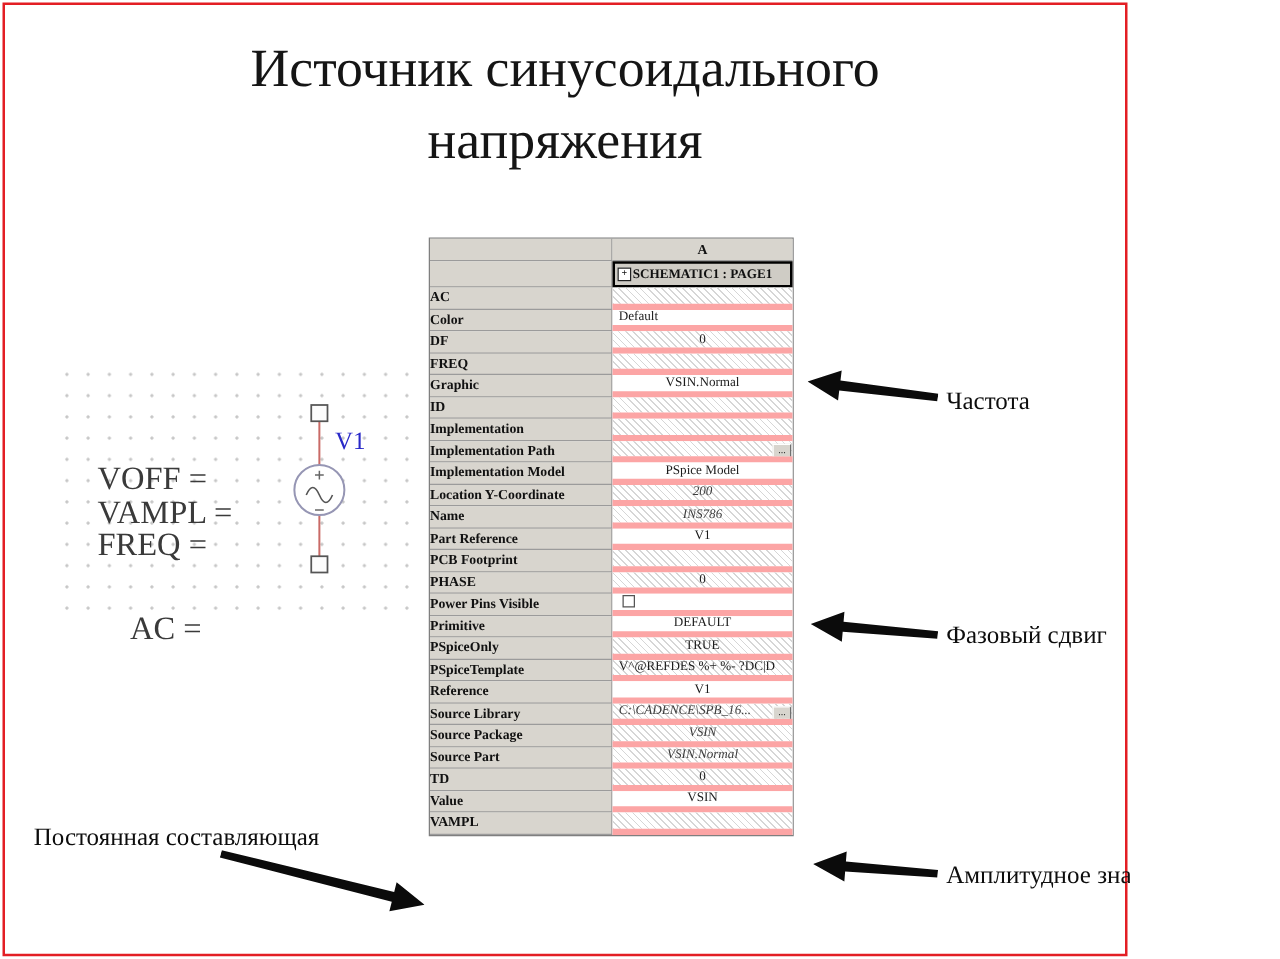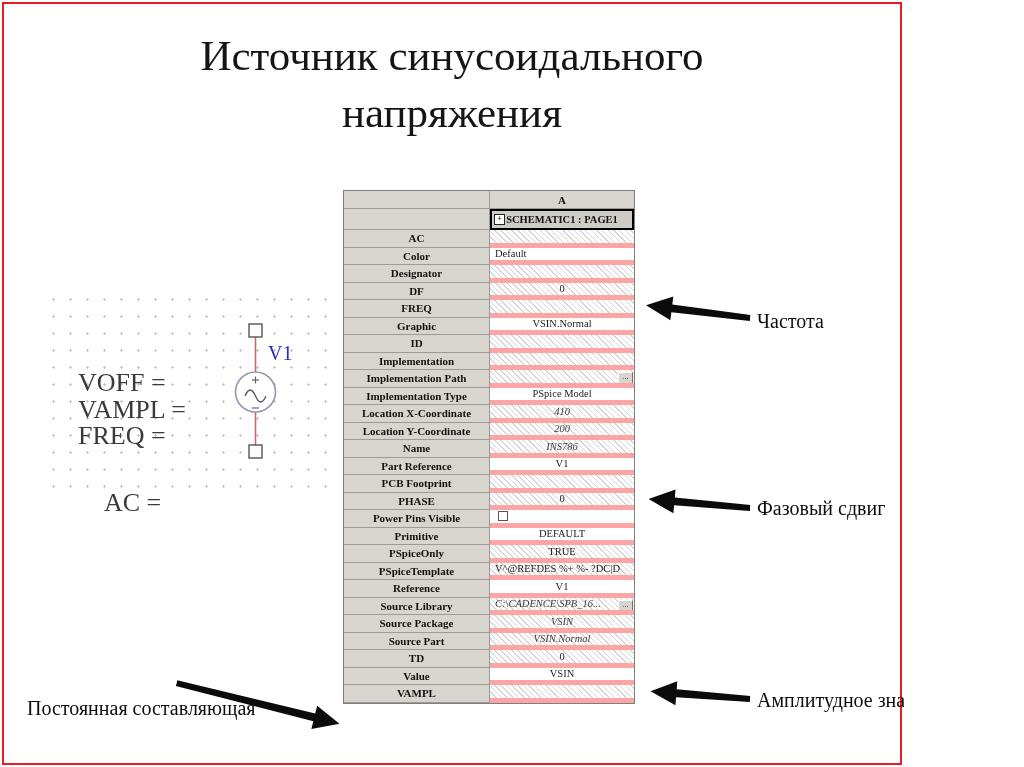--- a/index.html
+++ b/index.html
@@ -24,21 +24,21 @@
   .phead-row{height:18px;line-height:18px;}
   .psheet-row{height:21px;}
   .pcell-corner{width:146px;background:#d8d5ce;border-right:1px solid #9b9b9b;border-bottom:1px solid #9b9b9b;box-sizing:border-box;}
   .pcol-header{flex:1;background:#d8d5ce;text-align:center;font-weight:bold;border-bottom:1px solid #9b9b9b;box-sizing:border-box;}
   .psheet-cell{flex:1;position:relative;background:#cfccc5;border:2px solid #000;font-weight:bold;
     display:flex;align-items:center;justify-content:center;font-size:10.5px;box-sizing:border-box;white-space:nowrap;overflow:hidden;}
   .page-icon{position:absolute;left:2px;top:3px;width:9px;height:9px;border:1px solid #222;background:#fff;
     font-size:8px;line-height:8px;text-align:center;font-weight:bold;}
   .prow{height:17.5px;line-height:17.5px;}
   .plabel{width:146px;background:#d8d5ce;border-right:1px solid #9b9b9b;border-bottom:1px solid #9b9b9b;
-    font-weight:bold;text-align:center;white-space:nowrap;overflow:hidden;box-sizing:border-box;}
+    font-weight:bold;white-space:nowrap;overflow:hidden;box-sizing:border-box;}
   .pvalue{flex:1;position:relative;background:#fff;border-bottom:5px solid #fca5a5;
     display:flex;align-items:center;justify-content:center;white-space:nowrap;overflow:hidden;
     box-sizing:border-box;font-size:10.5px;color:#1c1c1c;}
   .pvalue.left{justify-content:flex-start;padding-left:5px;}
   .pvalue.hatched{background-image:repeating-linear-gradient(45deg,#d6d6d6 0,#d6d6d6 1px,transparent 1px,transparent 4px);}
   .pvalue.italic .vtext{font-style:italic;color:#3d3d3d;}
   .dots-btn{position:absolute;right:1px;top:2px;width:15px;height:12px;background:#d8d5ce;
     border:1px solid #6f6f6f;border-top-color:#fff;border-left-color:#fff;
     font-size:8px;line-height:7px;text-align:center;box-sizing:border-box;}
   .checkbox{display:inline-block;width:10px;height:10px;border:1px solid #555;background:#fff;margin-left:3px;box-sizing:border-box;}
@@ -98,26 +98,20 @@
             <span class="vtext"></span>
           </div>
         </div>
         <div class="prow">
           <div class="plabel">Color</div>
           <div class="pvalue left">
             <span class="vtext">Default</span>
           </div>
         </div>
         <div class="prow">
-          <div class="plabel">Designator</div>
-          <div class="pvalue hatched">
-            <span class="vtext"></span>
-          </div>
-        </div>
-        <div class="prow">
           <div class="plabel">DF</div>
           <div class="pvalue hatched">
             <span class="vtext">0</span>
           </div>
         </div>
         <div class="prow">
           <div class="plabel">FREQ</div>
           <div class="pvalue hatched">
             <span class="vtext"></span>
           </div>
@@ -141,29 +135,23 @@
           </div>
         </div>
         <div class="prow">
           <div class="plabel">Implementation Path</div>
           <div class="pvalue hatched">
             <span class="vtext"></span>
             <span class="dots-btn">...</span>
           </div>
         </div>
         <div class="prow">
-          <div class="plabel">Implementation Type</div>
+          <div class="plabel">Implementation Model</div>
           <div class="pvalue">
             <span class="vtext">PSpice Model</span>
-          </div>
-        </div>
-        <div class="prow">
-          <div class="plabel">Location X-Coordinate</div>
-          <div class="pvalue hatched italic">
-            <span class="vtext">410</span>
           </div>
         </div>
         <div class="prow">
           <div class="plabel">Location Y-Coordinate</div>
           <div class="pvalue hatched italic">
             <span class="vtext">200</span>
           </div>
         </div>
         <div class="prow">
           <div class="plabel">Name</div>
@@ -274,19 +262,19 @@
   </div>
   <div class="ann-label" style="left:757px;top:497px;">Фазовый сдвиг</div>
 
   <div class="ann-arrow" style="left:650px;top:684px;transform:rotate(4.5deg);transform-origin:100% 50%;">
     <svg width="100" height="30" viewBox="0 0 100 30">
         <polygon points="0,15 26,3 26,11 100,12 100,18 26,19 26,27"></polygon>
       </svg>
   </div>
   <div class="ann-label" style="left:757px;top:689px;">Амплитудное значение</div>
 
-  <div class="ann-label" style="left:27px;top:697px;text-align:center;">Постоянная составляющая</div>
+  <div class="ann-label" style="left:27px;top:659px;text-align:center;">Постоянная составляющая</div>
   <div class="ann-arrow" style="left:176px;top:668px;transform:rotate(14deg);transform-origin:0% 50%;">
     <svg width="168" height="30" viewBox="0 0 168 30">
         <polygon points="168,15 142,3 142,11 0,12 0,18 142,19 142,27"></polygon>
       </svg>
   </div>
 </div>
 
 </body></html>

